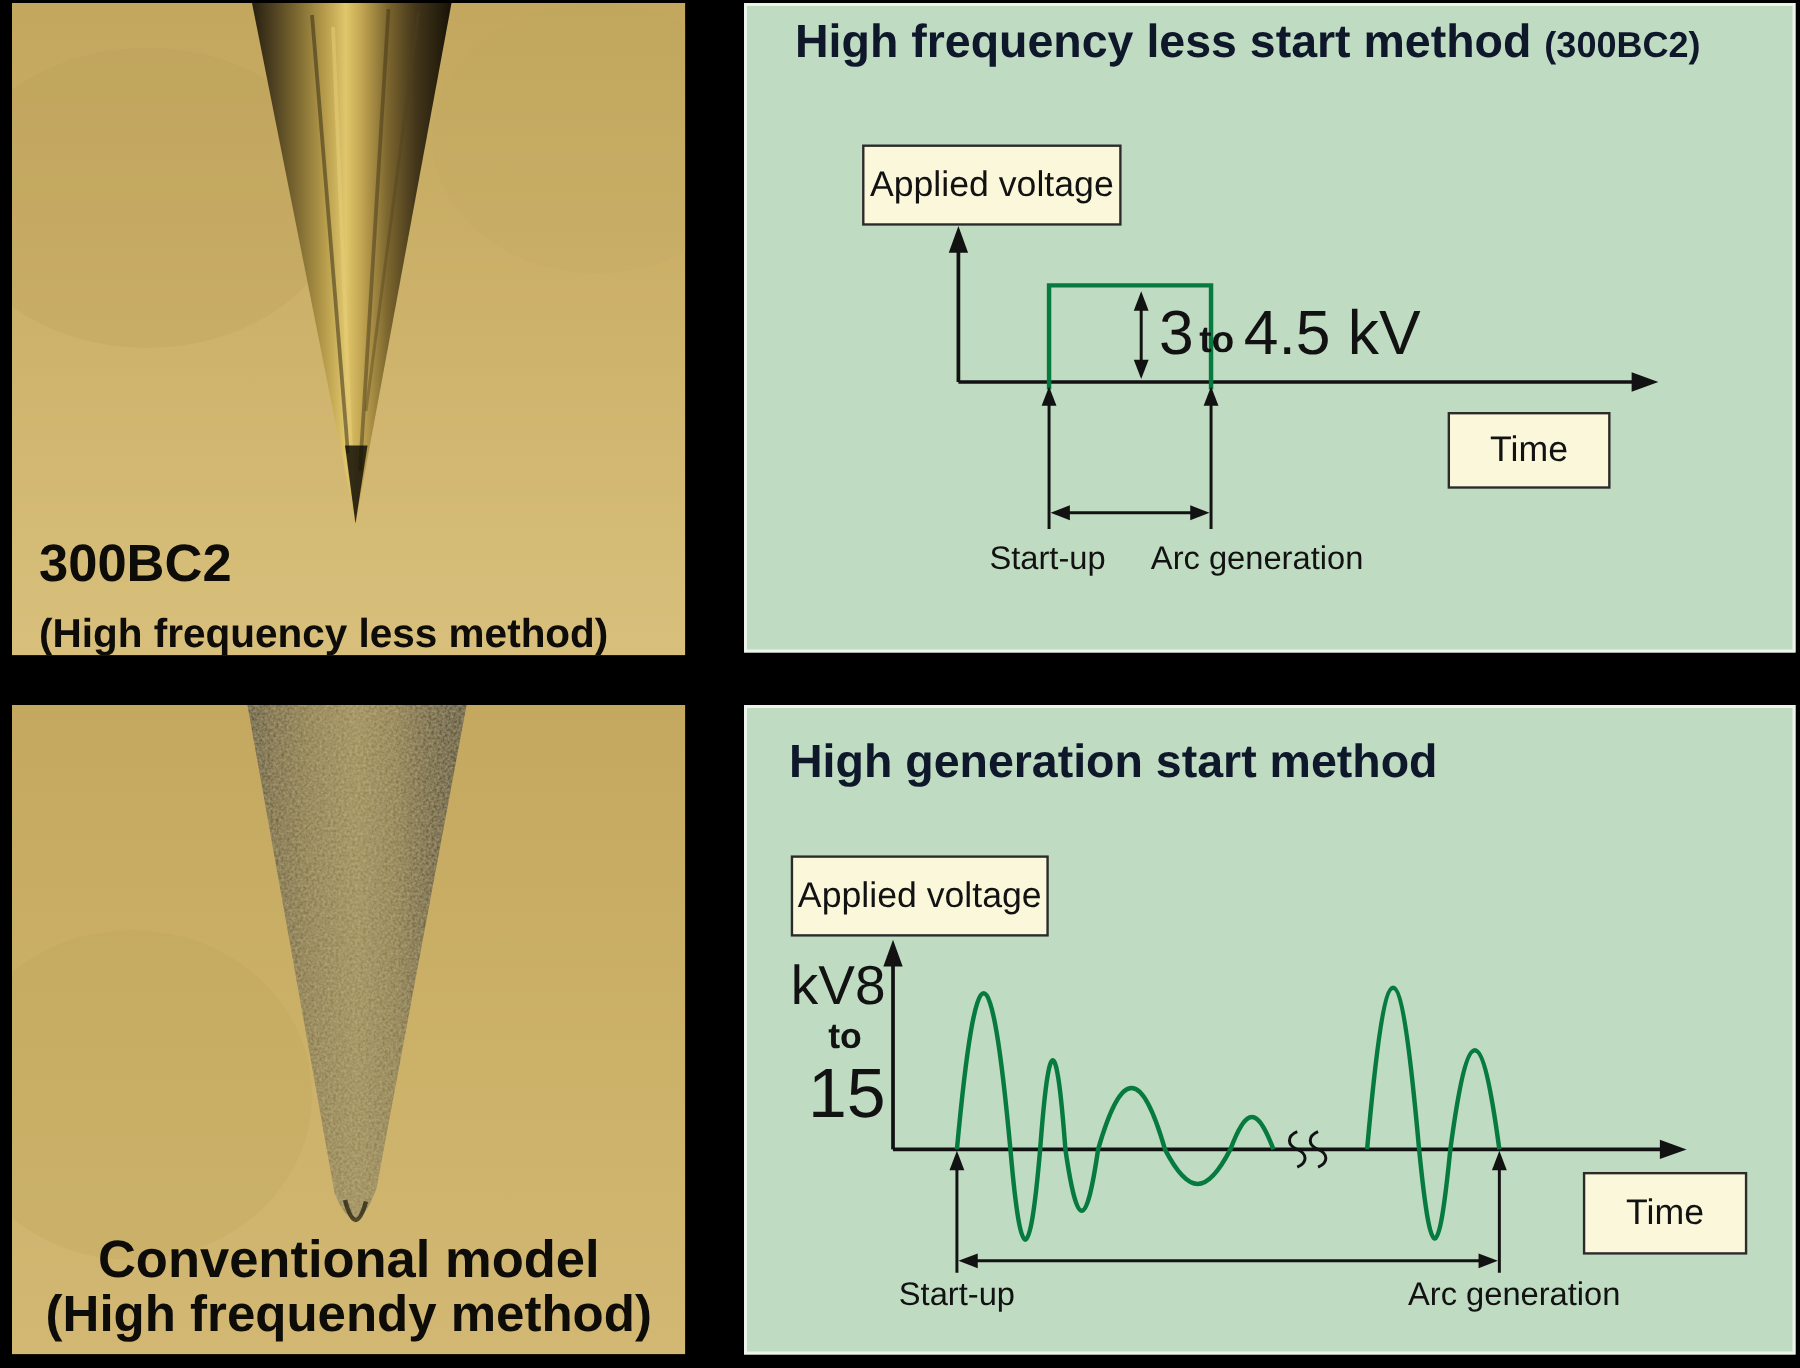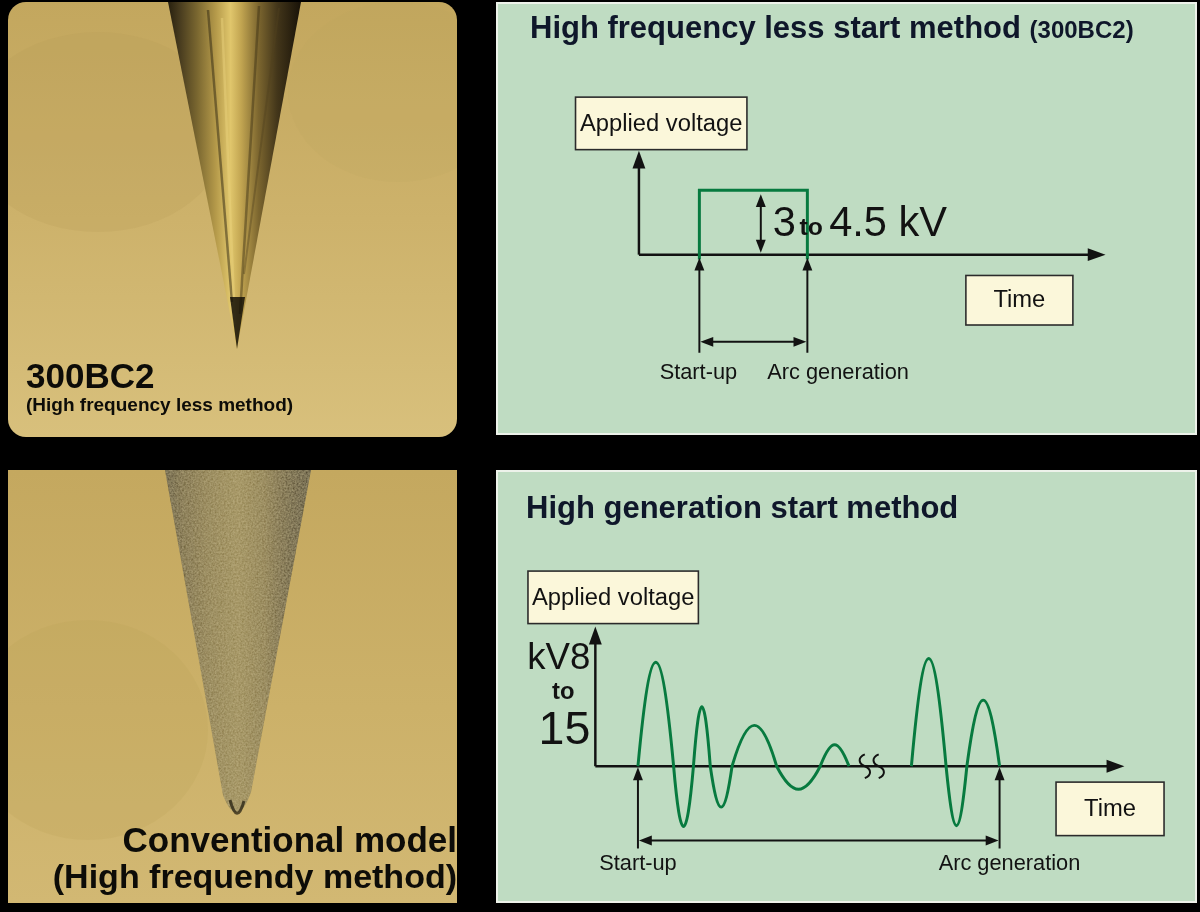--- a/index.html
+++ b/index.html
@@ -2,28 +2,28 @@
 <html><head>
 <meta charset="utf-8">
 <style>
   html,body{margin:0;padding:0;background:#000;}
   .canvas{
     position:relative;width:1200px;height:912px;background:#000000;
     font-family:"Liberation Sans",sans-serif;overflow:hidden;
   }
   
   .photo{position:absolute;overflow:hidden;}
-  .photo-top{left:8px;top:2px;width:449px;height:435px;border-radius:18px;}
+  .photo-top{left:8px;top:2px;width:449px;height:435px;}
   .photo-bottom{left:8px;top:470px;width:449px;height:433px;}
   .photo svg{position:absolute;left:0;top:0;}
   .caption{position:absolute;color:#0d0c08;font-weight:700;line-height:1.0;}
   .caption-top{left:18px;top:356px;}
   .caption-top .cap1{font-size:35px;display:block;}
-  .caption-top .cap2{font-size:19px;display:block;margin-top:2px;white-space:nowrap;}
-  .caption-bottom{left:0;right:0;top:352px;text-align:right;}
+  .caption-top .cap2{font-size:27px;display:block;margin-top:16px;white-space:nowrap;}
+  .caption-bottom{left:0;right:0;top:352px;text-align:center;}
   .caption-bottom .cap1{font-size:35px;display:block;}
   .caption-bottom .cap2{font-size:34px;display:block;margin-top:2px;white-space:nowrap;}
   
   .panel{
     position:absolute;width:701px;height:433px;background:#bfdcc2;
     border:2px solid #edf2ea;box-sizing:border-box;
   }
   .panel-top{left:496px;top:2px;}
   .panel-bottom{left:496px;top:470px;}
   .panel-title{

